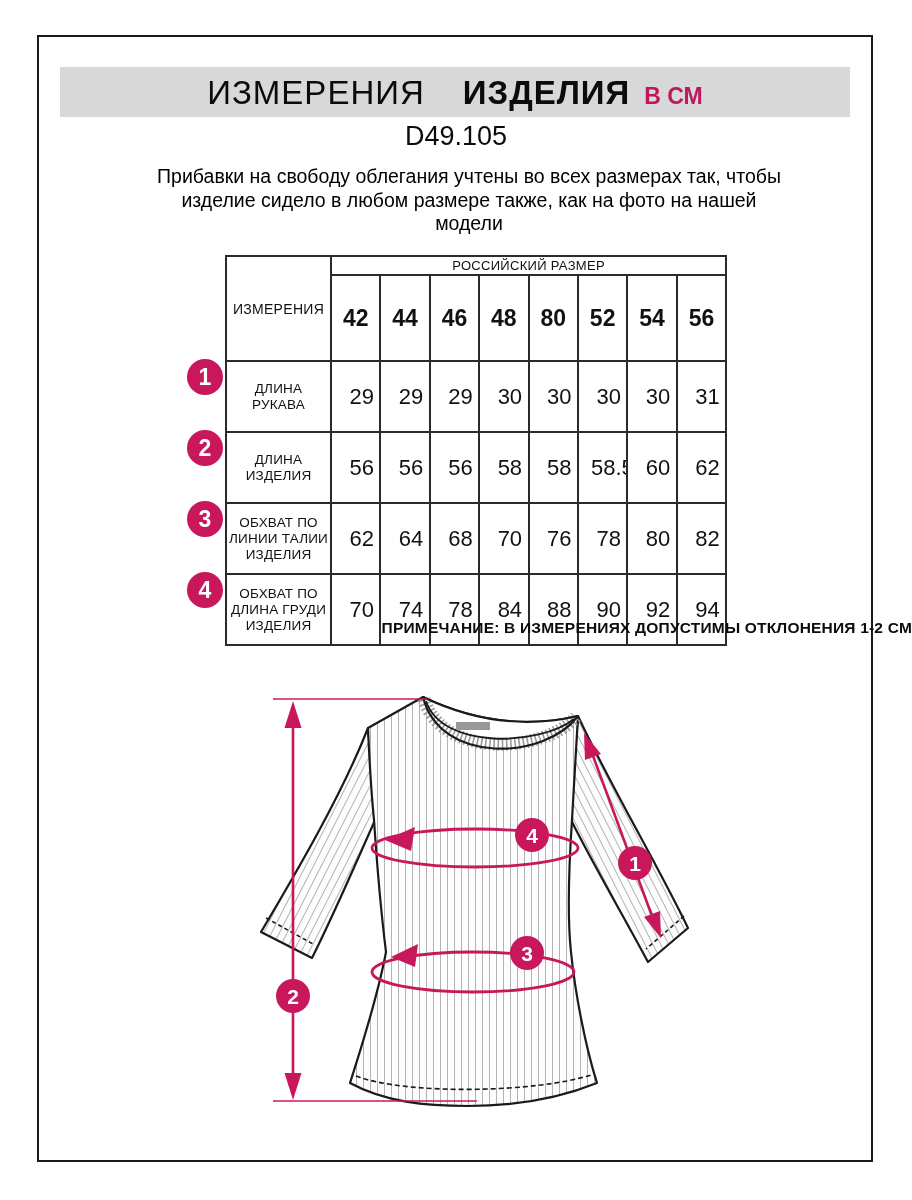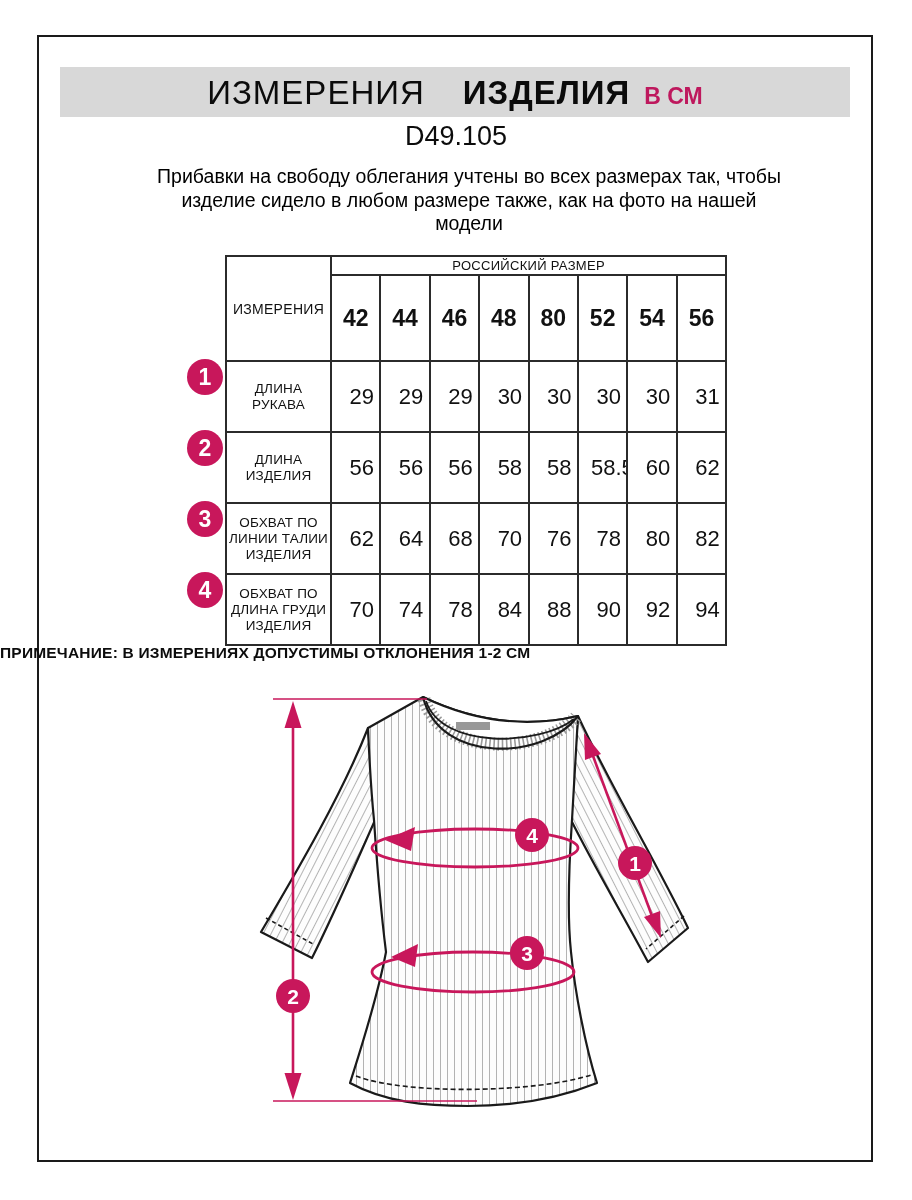--- a/index.html
+++ b/index.html
@@ -47,21 +47,21 @@
   td.c-size{font-size:23px;font-weight:700;height:86px;}
   td.c-rowlabel{font-size:13.5px;line-height:16px;letter-spacing:.2px;}
   td.c-val{font-size:22px;padding-left:12px;}
   tr.r-data{height:71px;}
   .row-marker{
     position:absolute;left:187px;width:36px;height:36px;border-radius:50%;
     background:var(--accent);color:#fff;font-size:23px;font-weight:700;
     line-height:36px;text-align:center;
   }
   .note{
-    position:absolute;left:0;top:644px;width:912px;text-align:left;
+    position:absolute;left:0;top:619px;width:912px;text-align:right;
     font-size:15.5px;font-weight:700;letter-spacing:.2px;color:#0c0c0c;
   }
   .garment-diagram{position:absolute;left:255px;top:680px;}
   .acc-s{stroke:var(--accent);}
   .acc-f{fill:var(--accent);}
   .marker-num{font:700 21px "Liberation Sans","DejaVu Sans",sans-serif;fill:#fff;text-anchor:middle;}
   .outline{fill:none;stroke:var(--ink);}
 </style>
 </head>
 <body>

